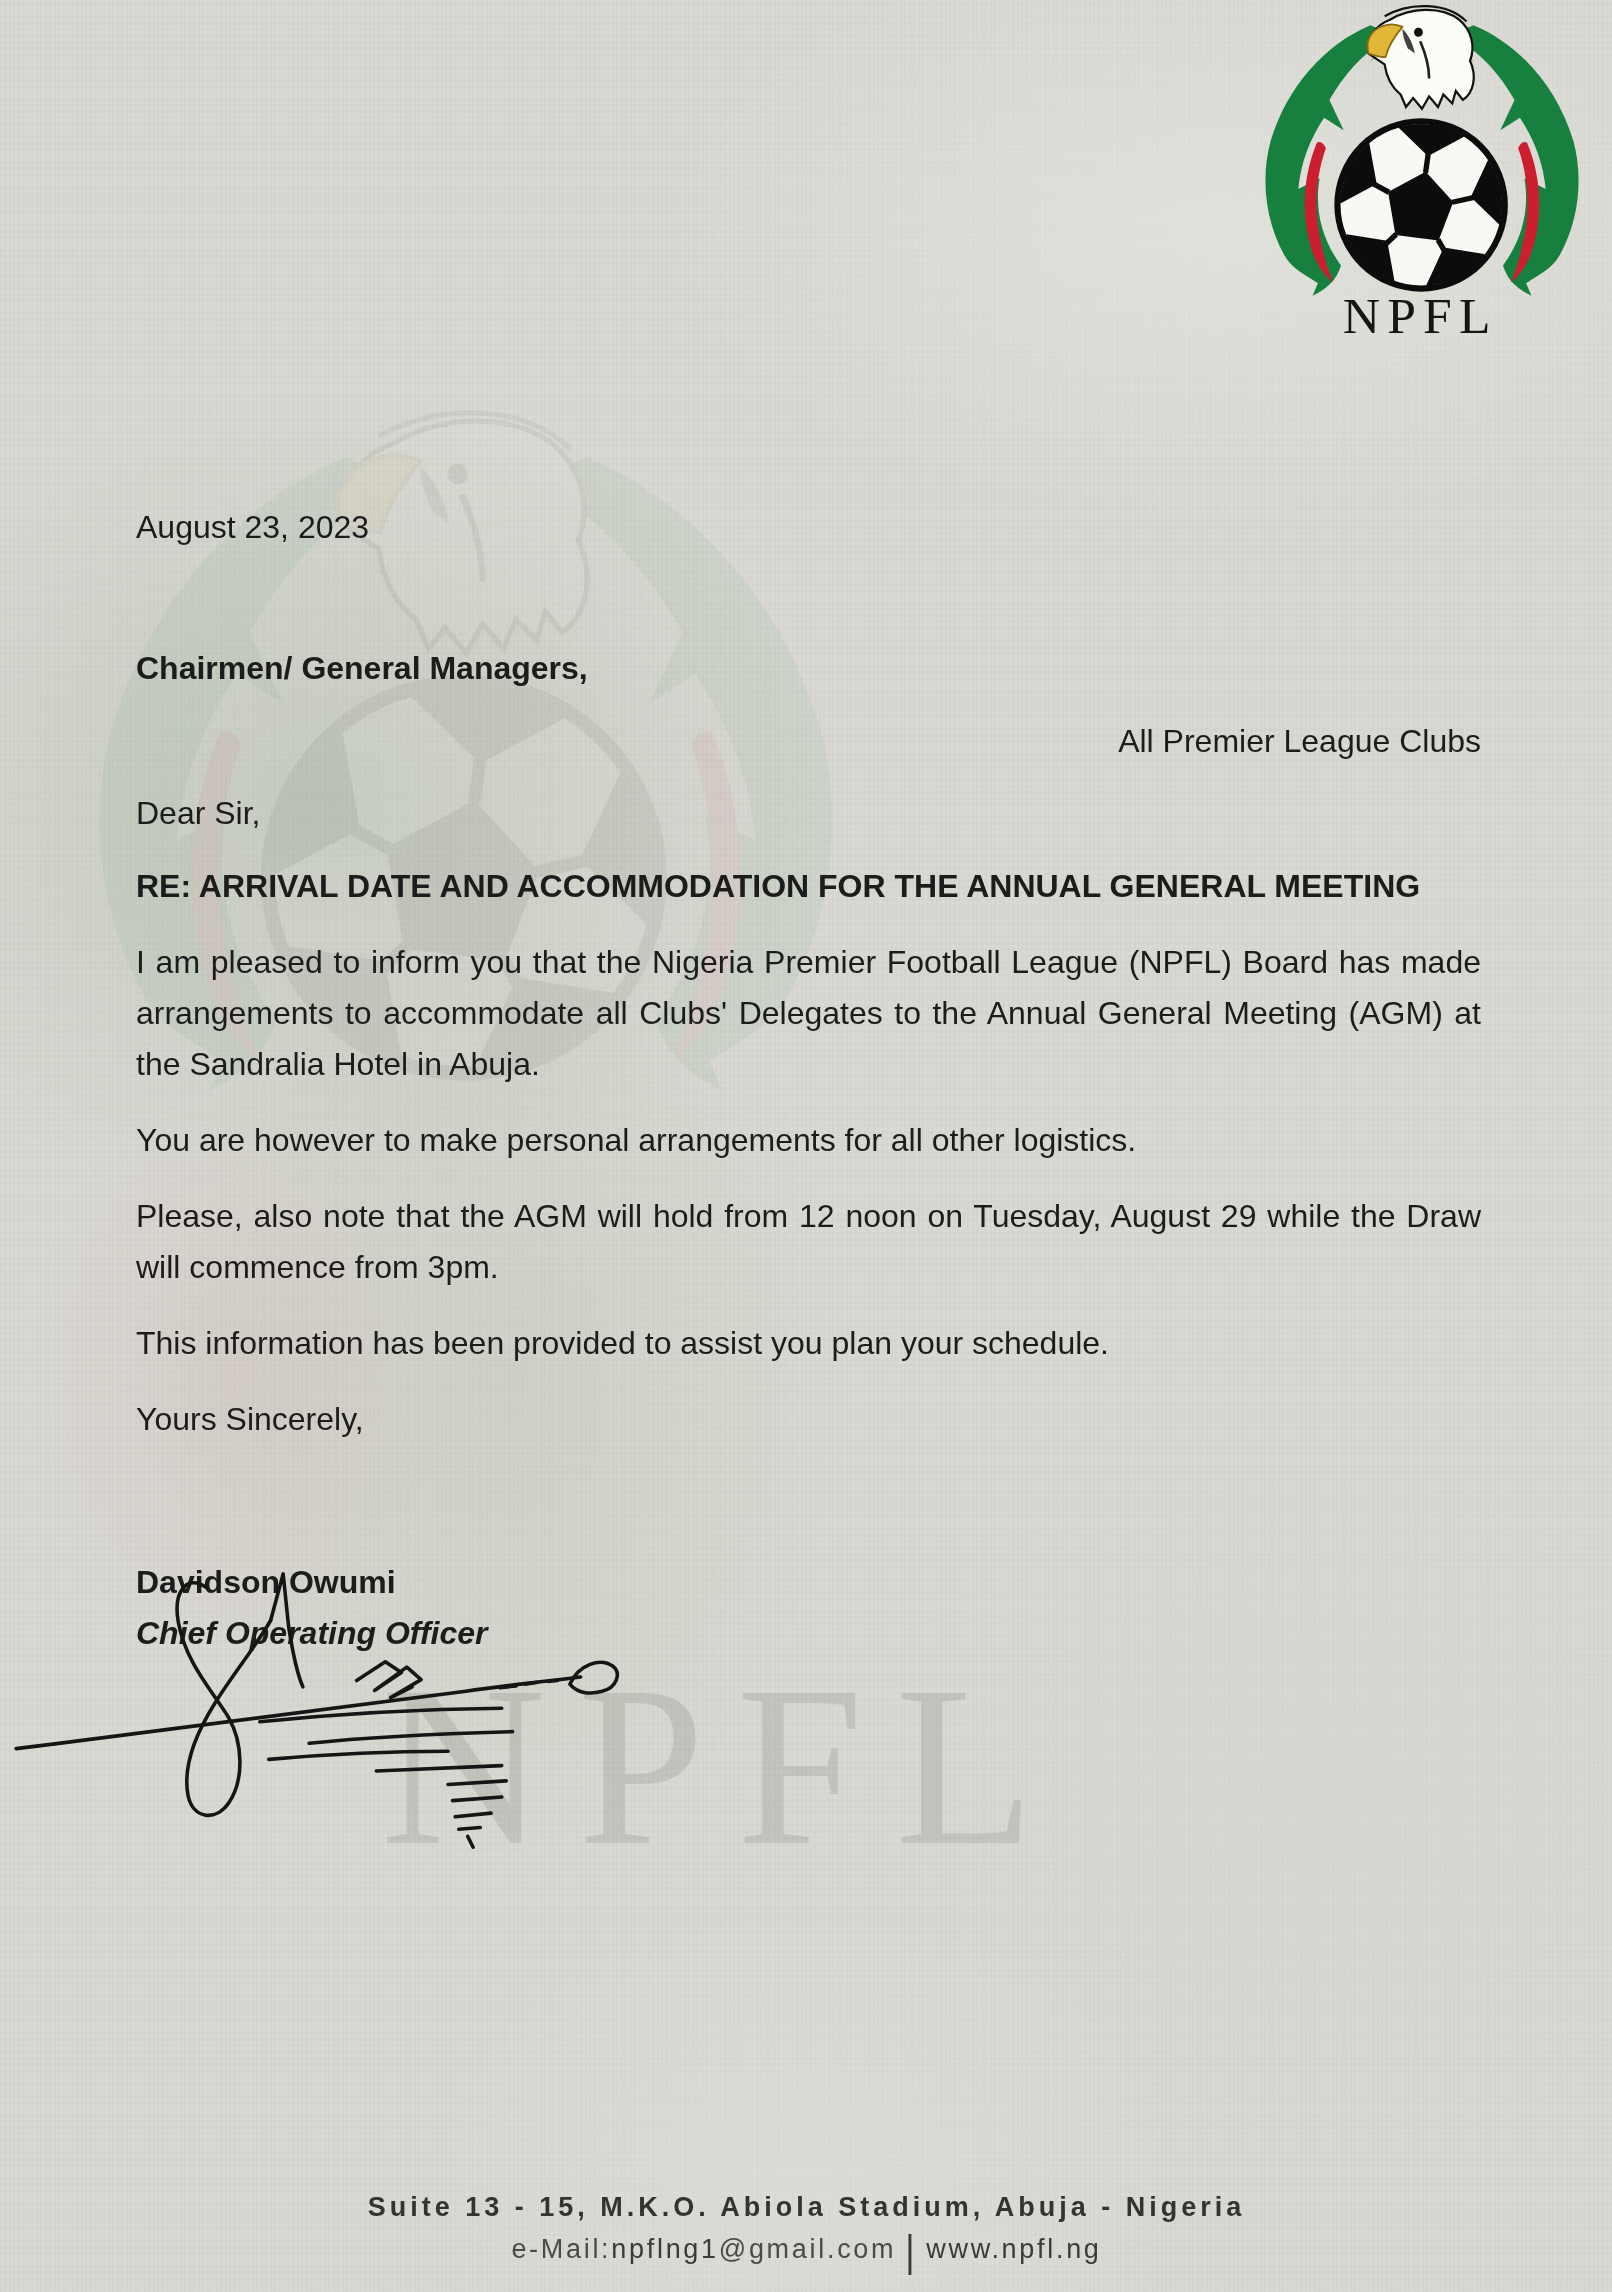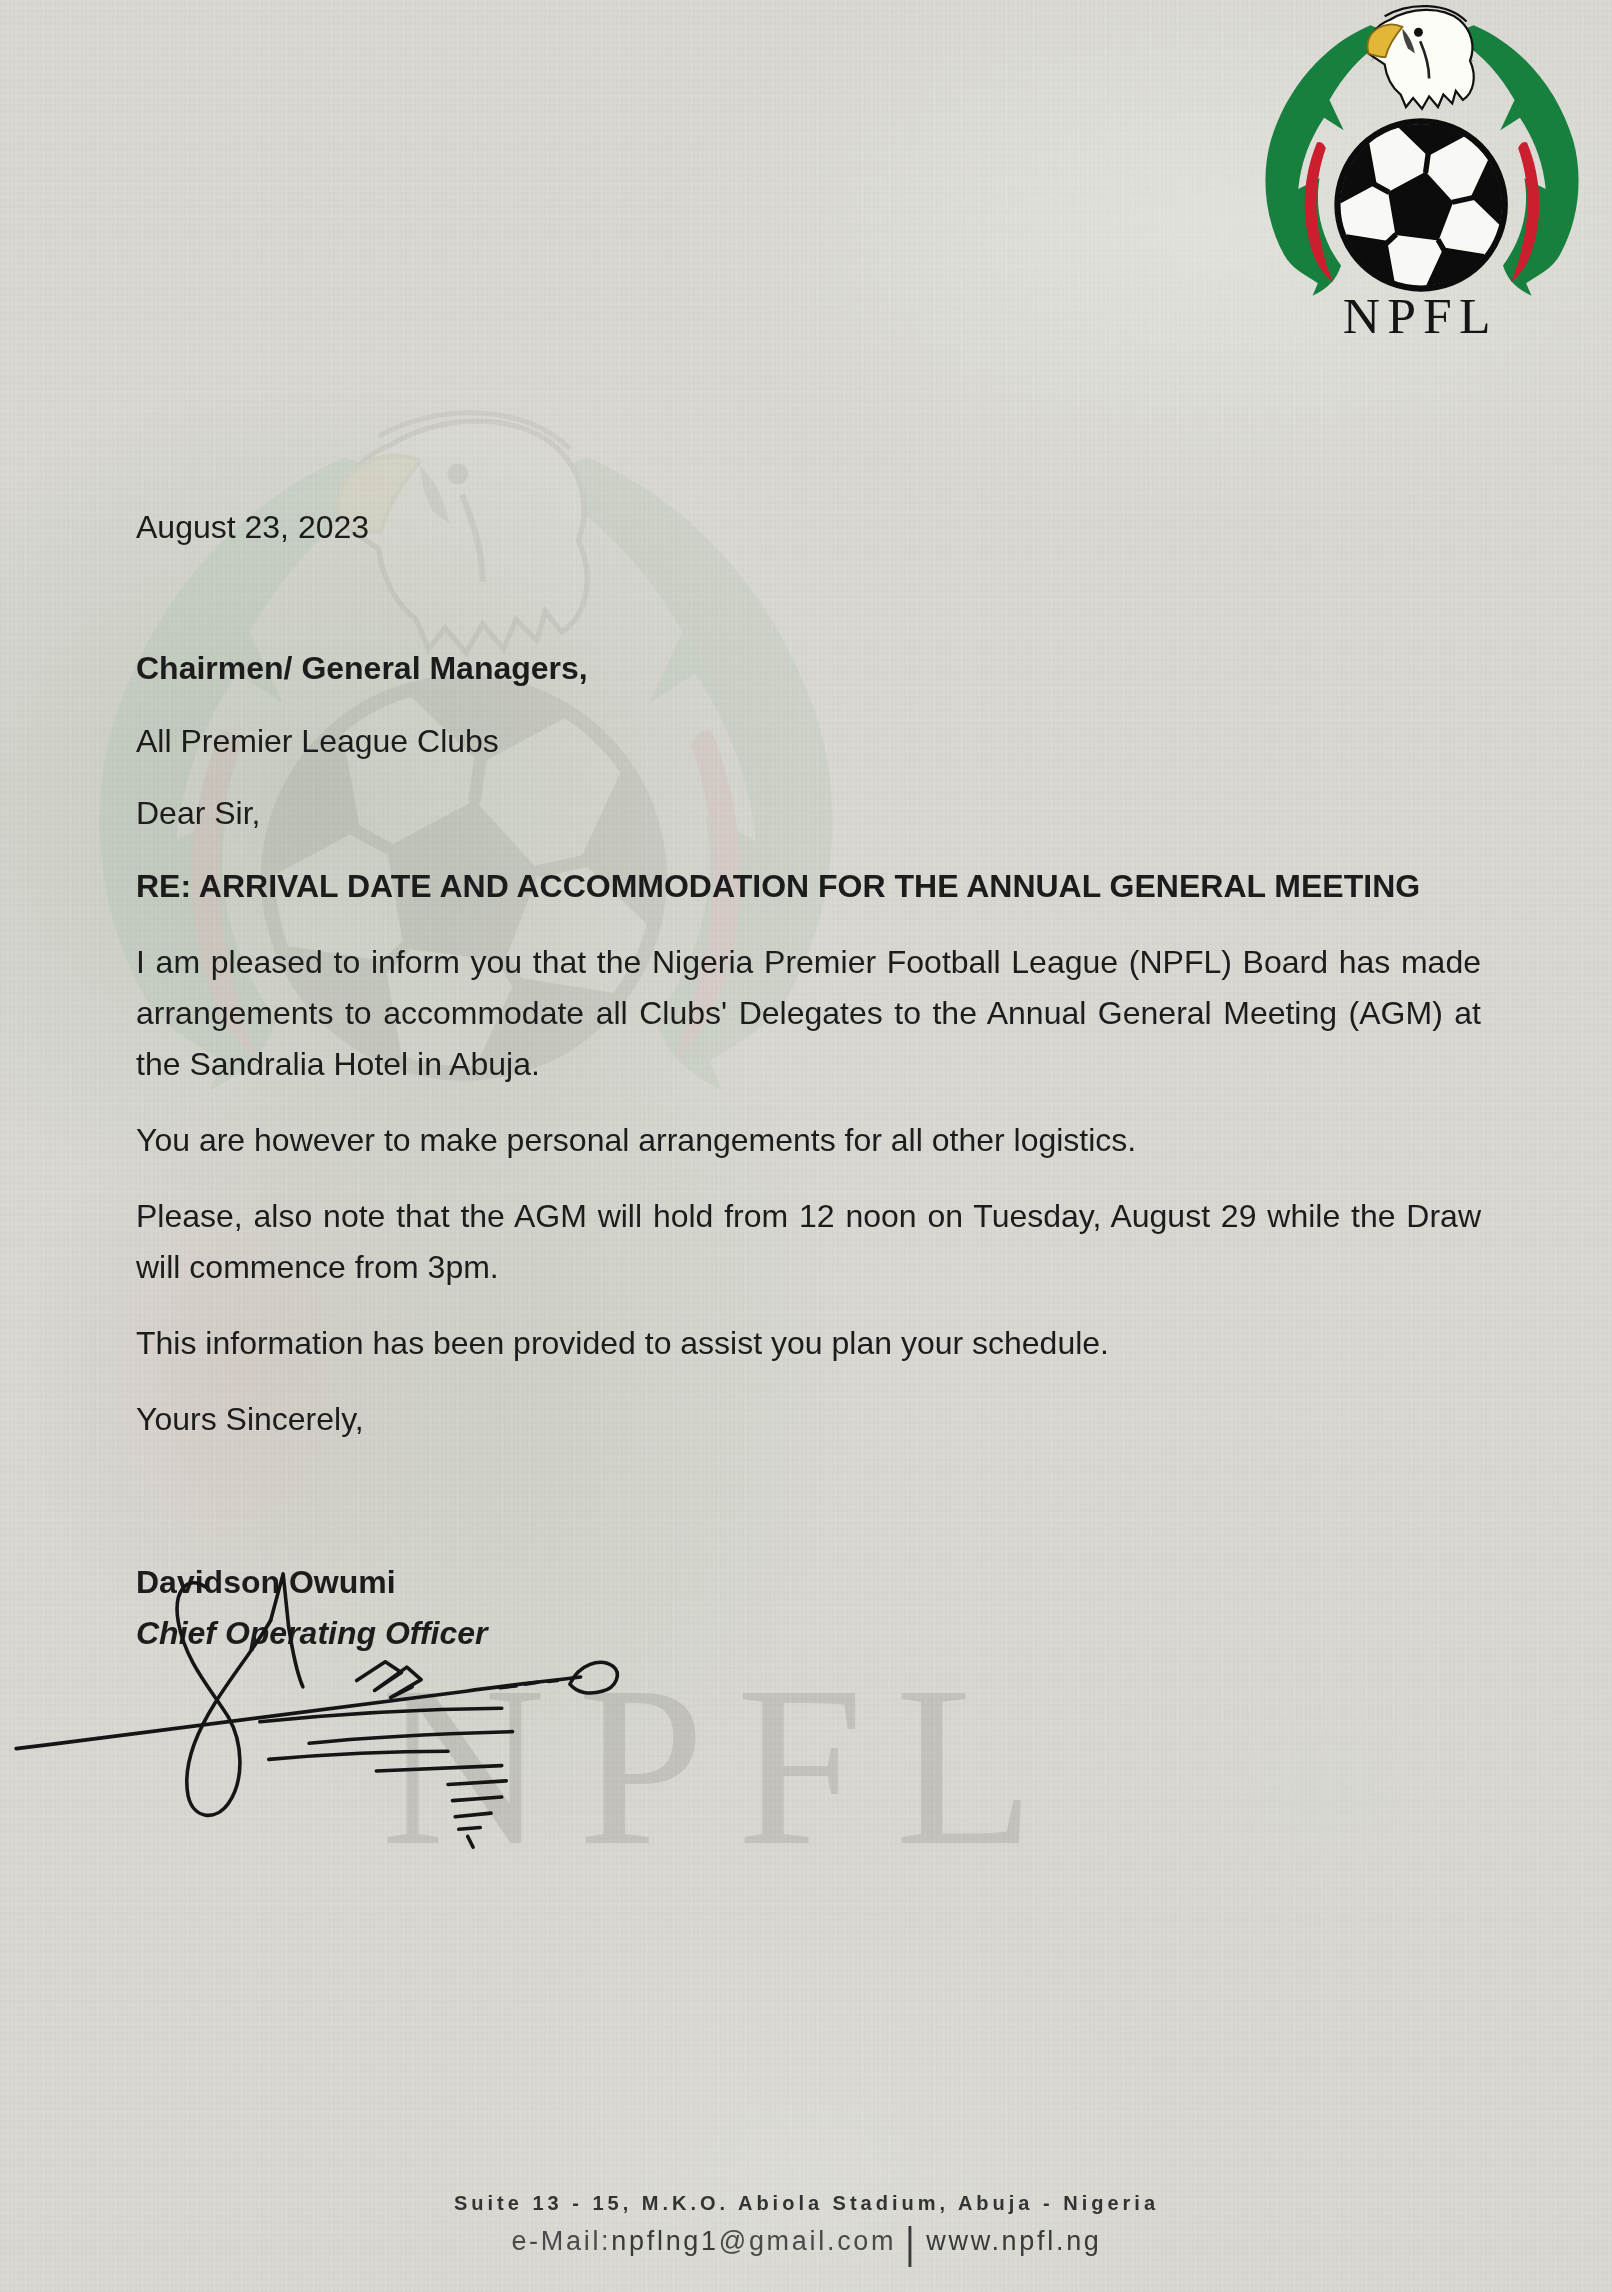--- a/index.html
+++ b/index.html
@@ -35,34 +35,34 @@
     color:rgba(72,72,66,0.14); pointer-events:none; white-space:nowrap;
   }
   
   .content {
     position:absolute; left:136px; top:502px; width:1345px;
     font-size:32px; line-height:51px;
   }
   .content p { margin:0 0 25px 0; }
   .date-line { margin-bottom:90px !important; }
   .addr { margin-bottom:21.5px !important; font-weight:bold; }
-  .addr2 { margin-bottom:21.5px !important; }
+  .addr2 { margin-bottom:21.5px !important;text-align:right; }
   .salute { margin-bottom:21.5px !important; }
   .subject { font-weight:bold; }
   .body-par { text-align:justify; }
   .closing { margin-bottom:0 !important; }
   .sig-space { height:112px; }
   .sig-name { font-weight:bold; margin-bottom:0 !important; }
   .sig-title { font-weight:bold; font-style:italic; }
   
   .signature { position:absolute; left:0; top:1563px; width:681px; height:296px; }
   .signature svg { width:100%; height:100%; display:block; }
   
   .footer { position:absolute; left:0; right:0; top:2192px; text-align:center; color:#333; }
-  .footer-line1 { font-size:20px; font-weight:bold; letter-spacing:4px; }
+  .footer-line1 { font-size:27px; font-weight:bold; letter-spacing:4px; }
   .footer-line2 { font-size:27px; letter-spacing:2.7px; margin-top:7.2px; color:#3a3a3a; }
   .footer-line2 .lt  { font-weight:400; color:#4a4a4a; }
   .footer-line2 .bd  { font-weight:normal; }
   .footer-line2 .sep { display:inline-block; font-weight:400; font-size:36px; vertical-align:-5.4px; margin:0 9px; transform:scaleY(1.25); }
 </style>
 </head>
 <body>
 
 <svg width="0" height="0" style="position:absolute" aria-hidden="true">
   <defs>

